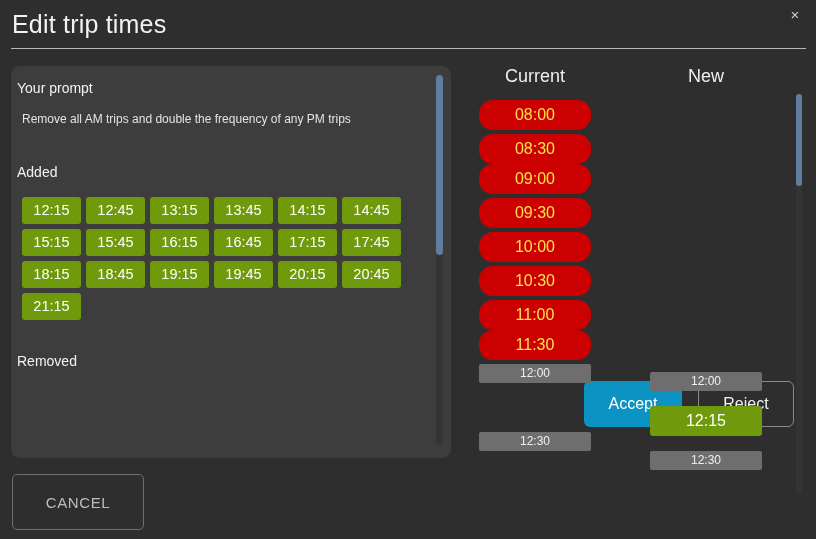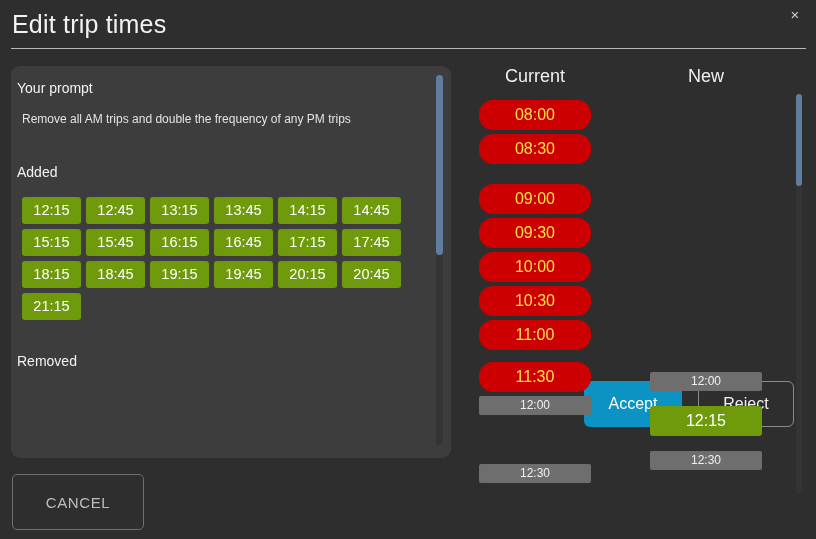--- a/index.html
+++ b/index.html
@@ -310,26 +310,26 @@
 </div>
 
 <button id="cancel-button">CANCEL</button>
 
 <div id="compare-panel">
   <div class="column-header" id="column-header-current">Current</div>
   <div class="column-header" id="column-header-new">New</div>
 
   <div class="time-column" id="column-current">
       <div class="chip-removed" style="margin-bottom: 4px;">08:00</div>
-      <div class="chip-removed" style="margin-bottom: 20px; text-align: center;">08:30</div>
+      <div class="chip-removed" style="margin-bottom: 0; text-align: center;">08:30</div>
       <div class="chip-removed" style="margin-bottom: 4px;">09:00</div>
       <div class="chip-removed" style="margin-bottom: 4px;">09:30</div>
       <div class="chip-removed" style="margin-bottom: 4px;">10:00</div>
       <div class="chip-removed" style="margin-bottom: 4px;">10:30</div>
-      <div class="chip-removed" style="margin-bottom: 12px;">11:00</div>
+      <div class="chip-removed" style="margin-bottom: 0;">11:00</div>
       <div class="chip-removed" style="margin-bottom: 4px;">11:30</div>
       <div class="chip-unchanged" style="margin-bottom: 15px;">12:00</div>
       <div class="chip-unchanged chip-spacer" style="margin-bottom: 15px;"></div>
       <div class="chip-unchanged" style="margin-bottom: 15px;">12:30</div>
     </div>
   <div class="time-column" id="column-new">
       <div class="chip-unchanged chip-spacer" style="margin-bottom: 15px;"></div>
       <div class="chip-unchanged chip-spacer" style="margin-bottom: 15px;"></div>
       <div class="chip-unchanged chip-spacer" style="margin-bottom: 15px;"></div>
       <div class="chip-unchanged chip-spacer" style="margin-bottom: 15px;"></div>

